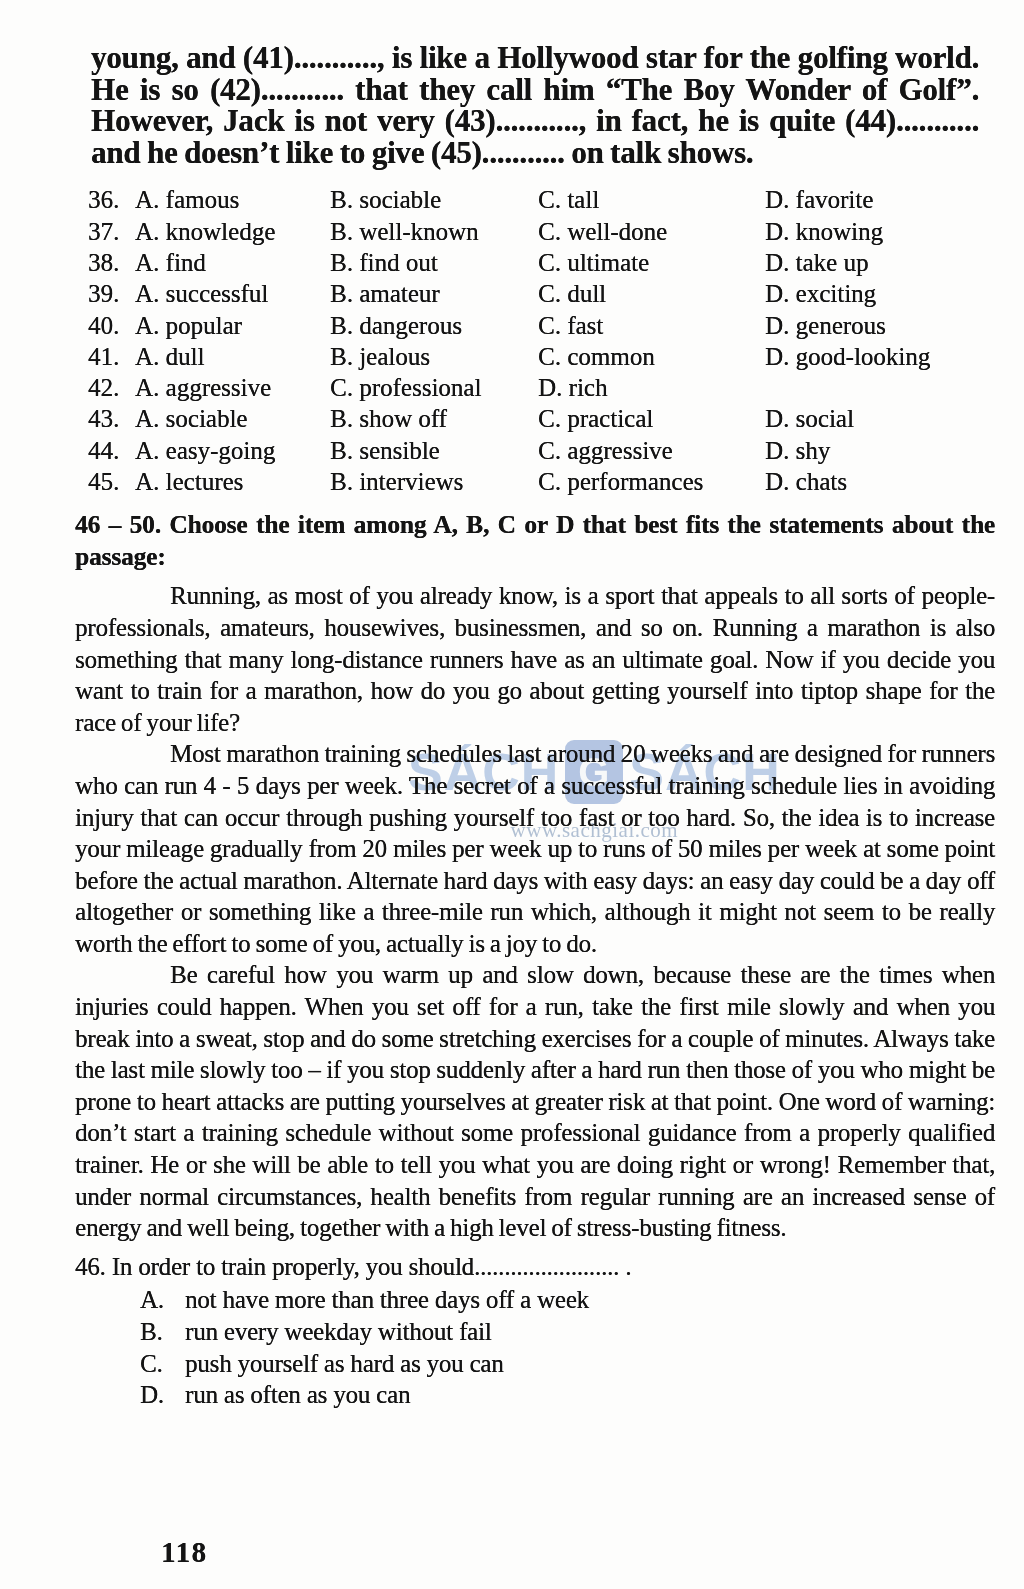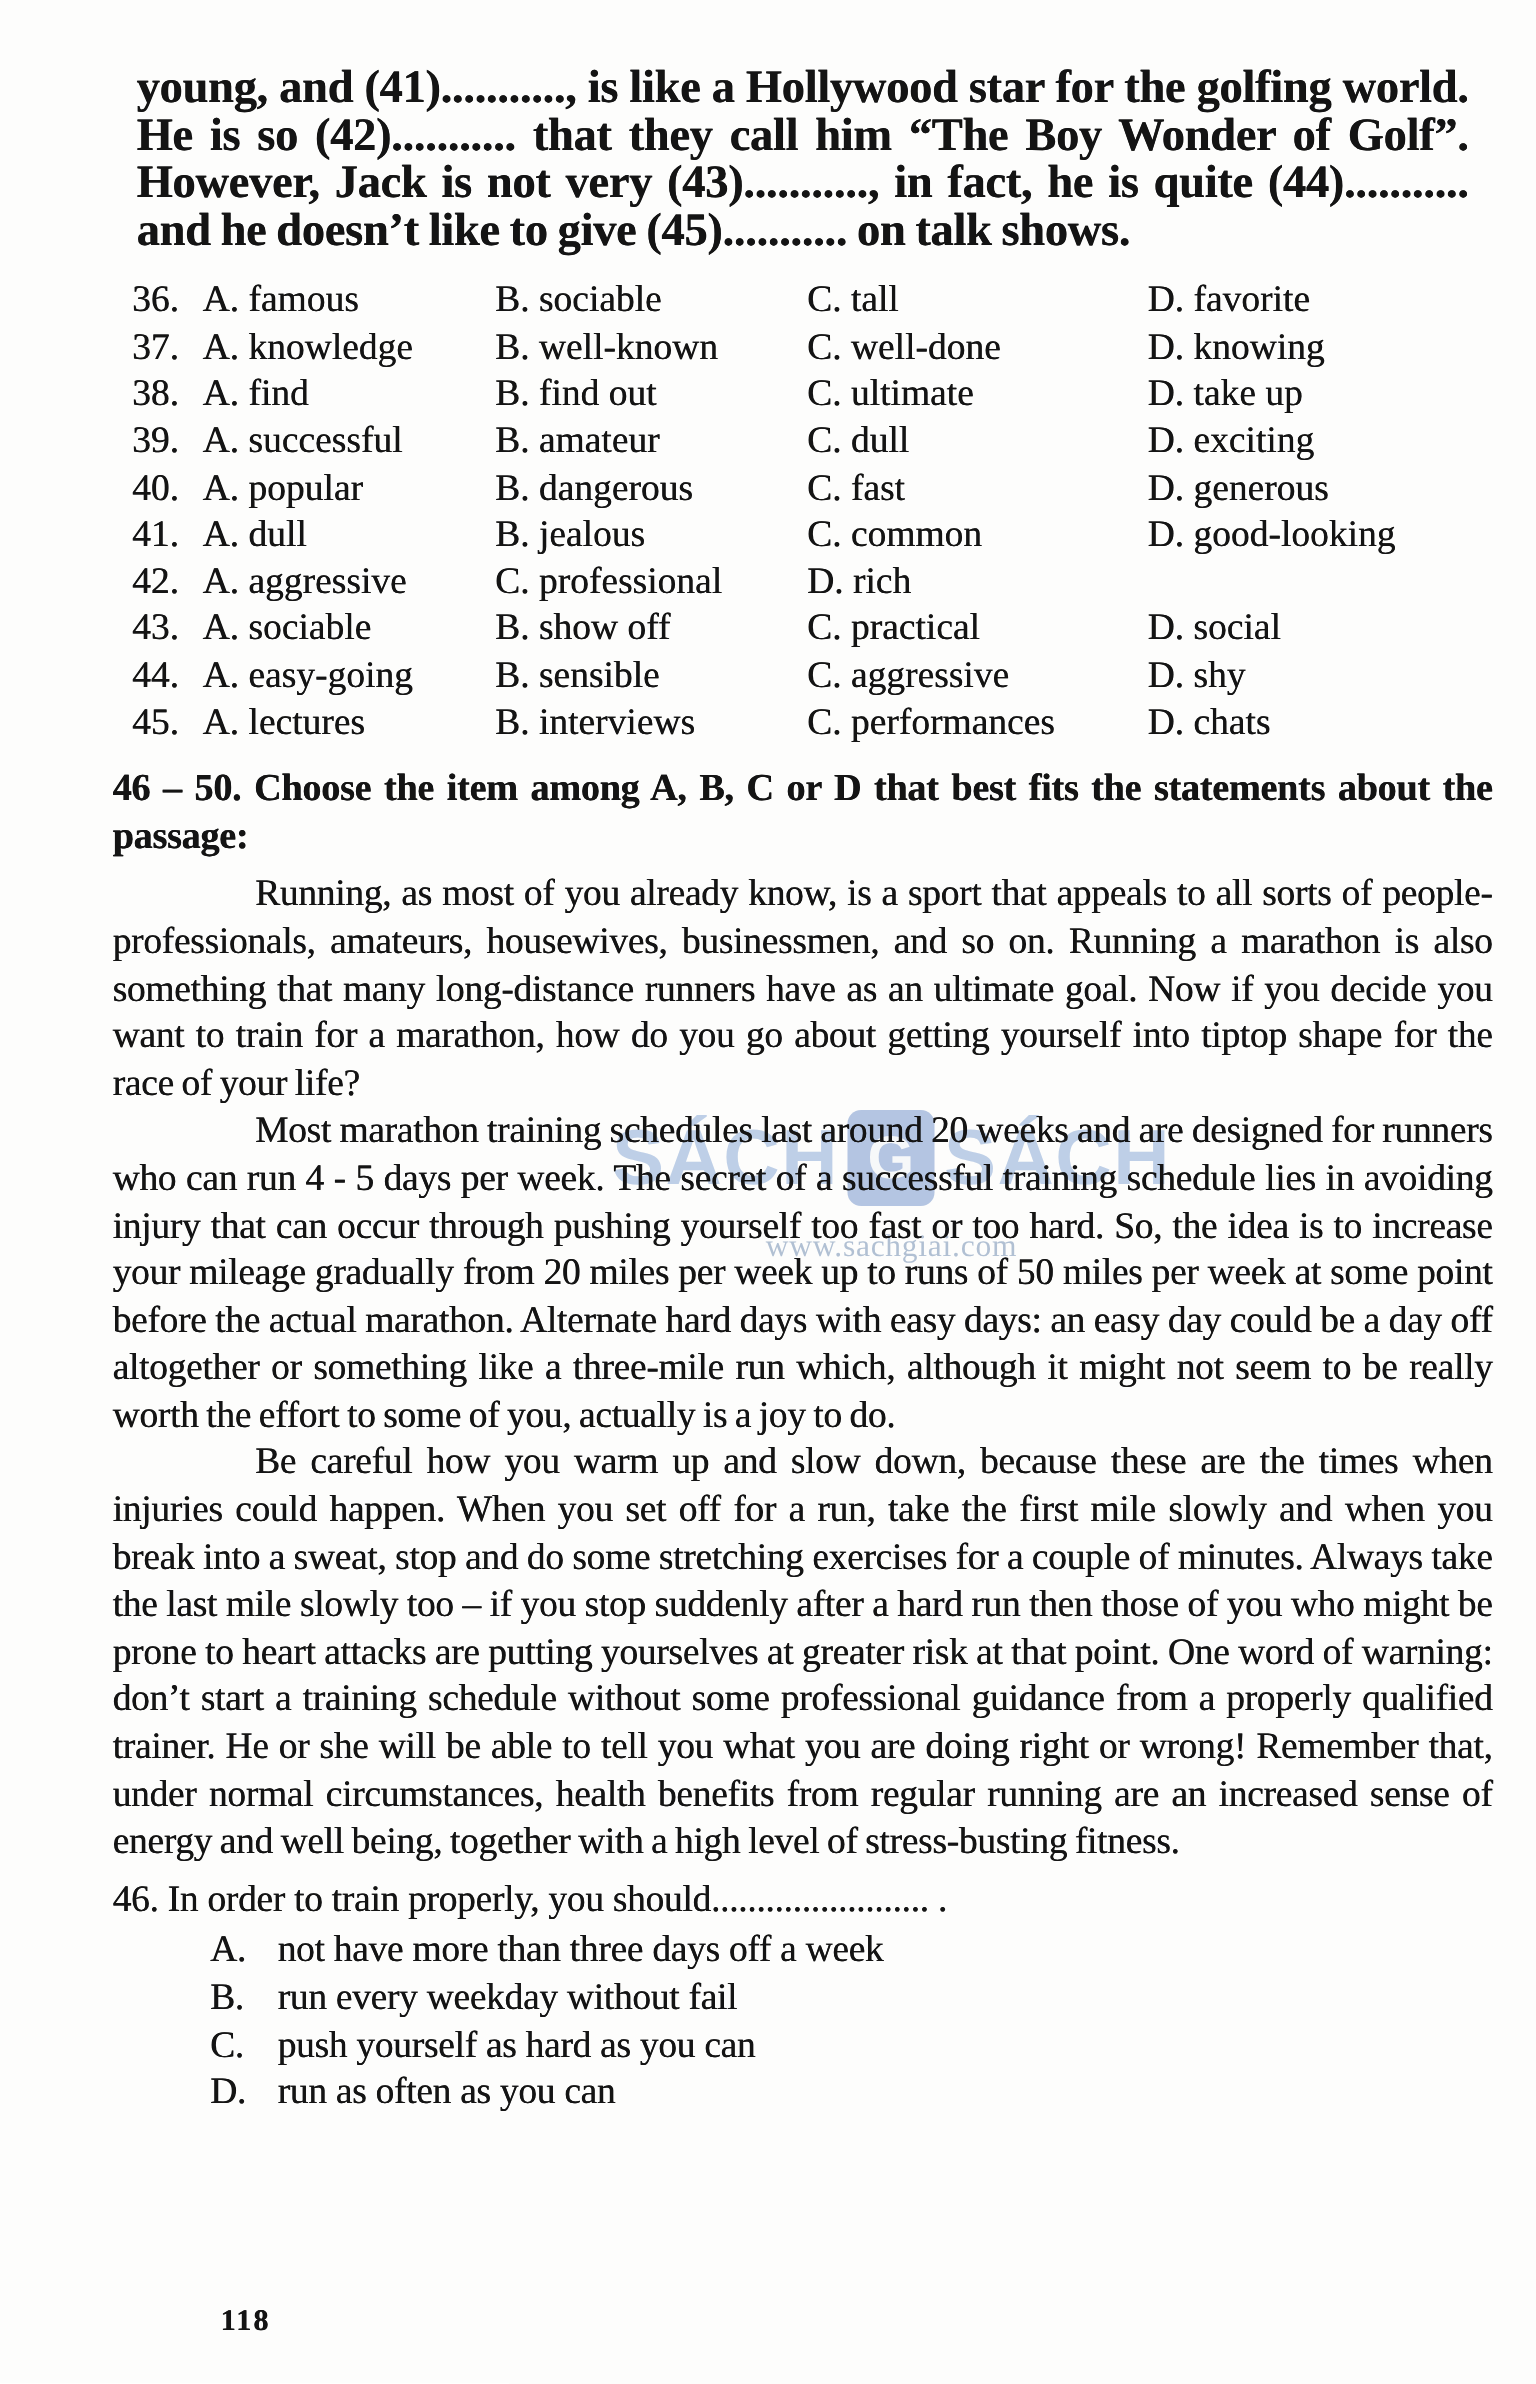--- a/index.html
+++ b/index.html
@@ -105,22 +105,22 @@
     display: flex;
     padding-left: 65px;
     font-size: 25px;
     line-height: 31.6px;
     letter-spacing: -0.2px;
   }
   .q-letter { width: 45px; flex: 0 0 45px; }
 
   .page-number {
     position: absolute;
-    left: 72px; top: 1494px;
-    font-size: 20px;
+    left: 86px; top: 1494px;
+    font-size: 29px;
     font-weight: bold;
     letter-spacing: 1.5px;
   }
 </style>
 </head>
 <body>
 
 <div class="page">
 
   <div class="watermark">

